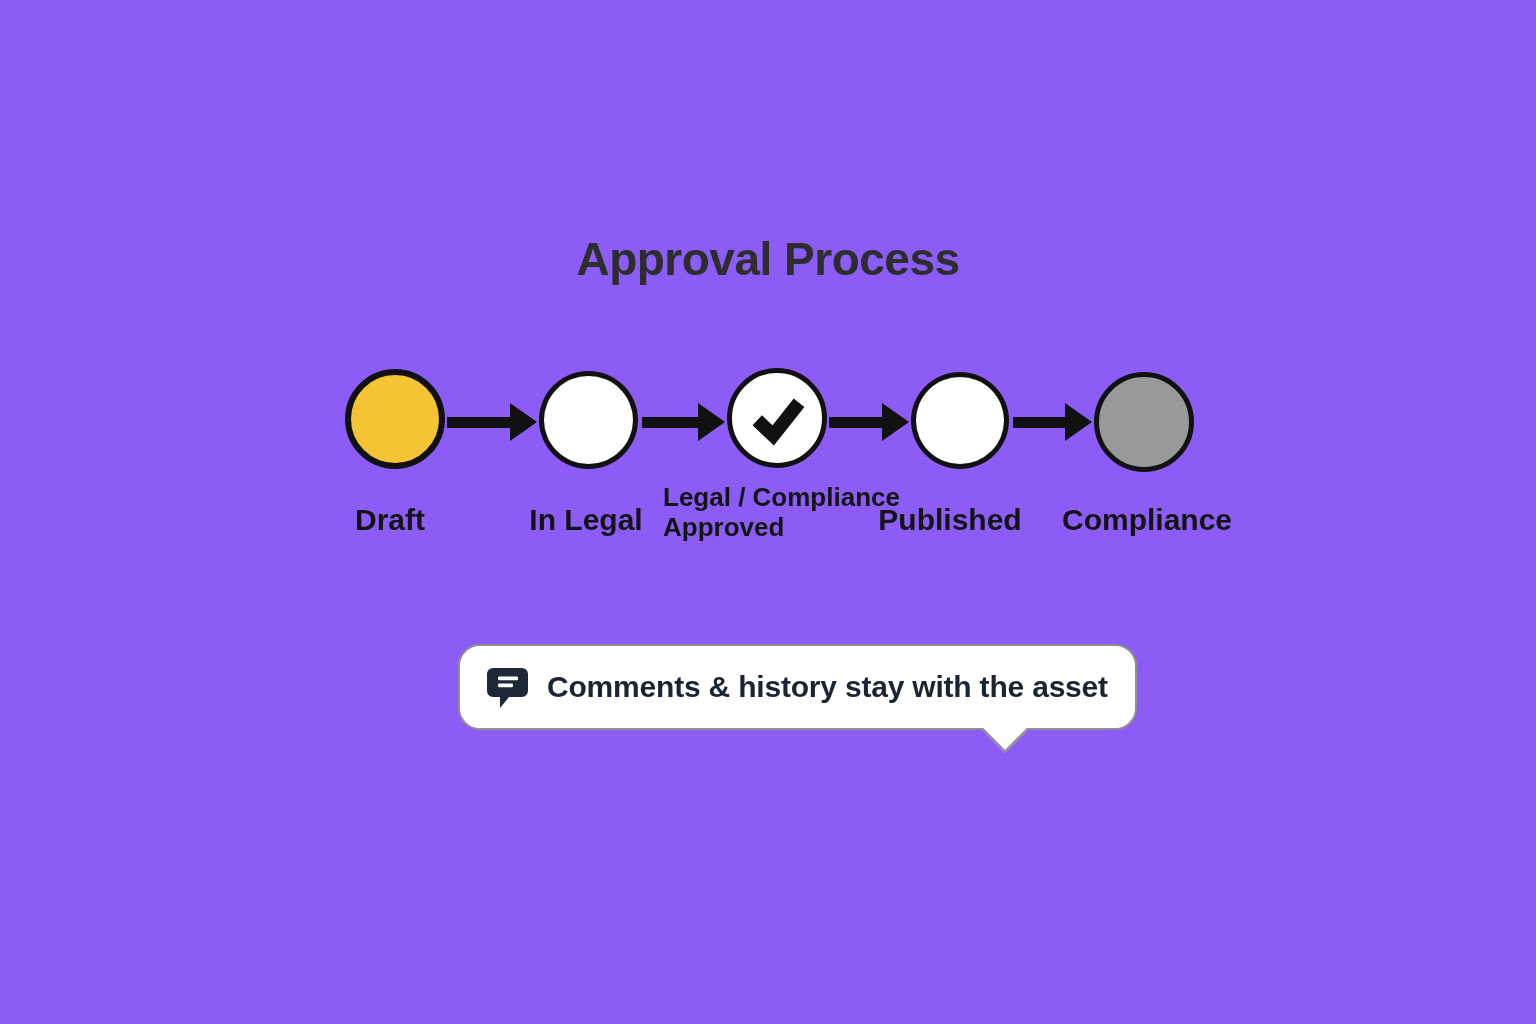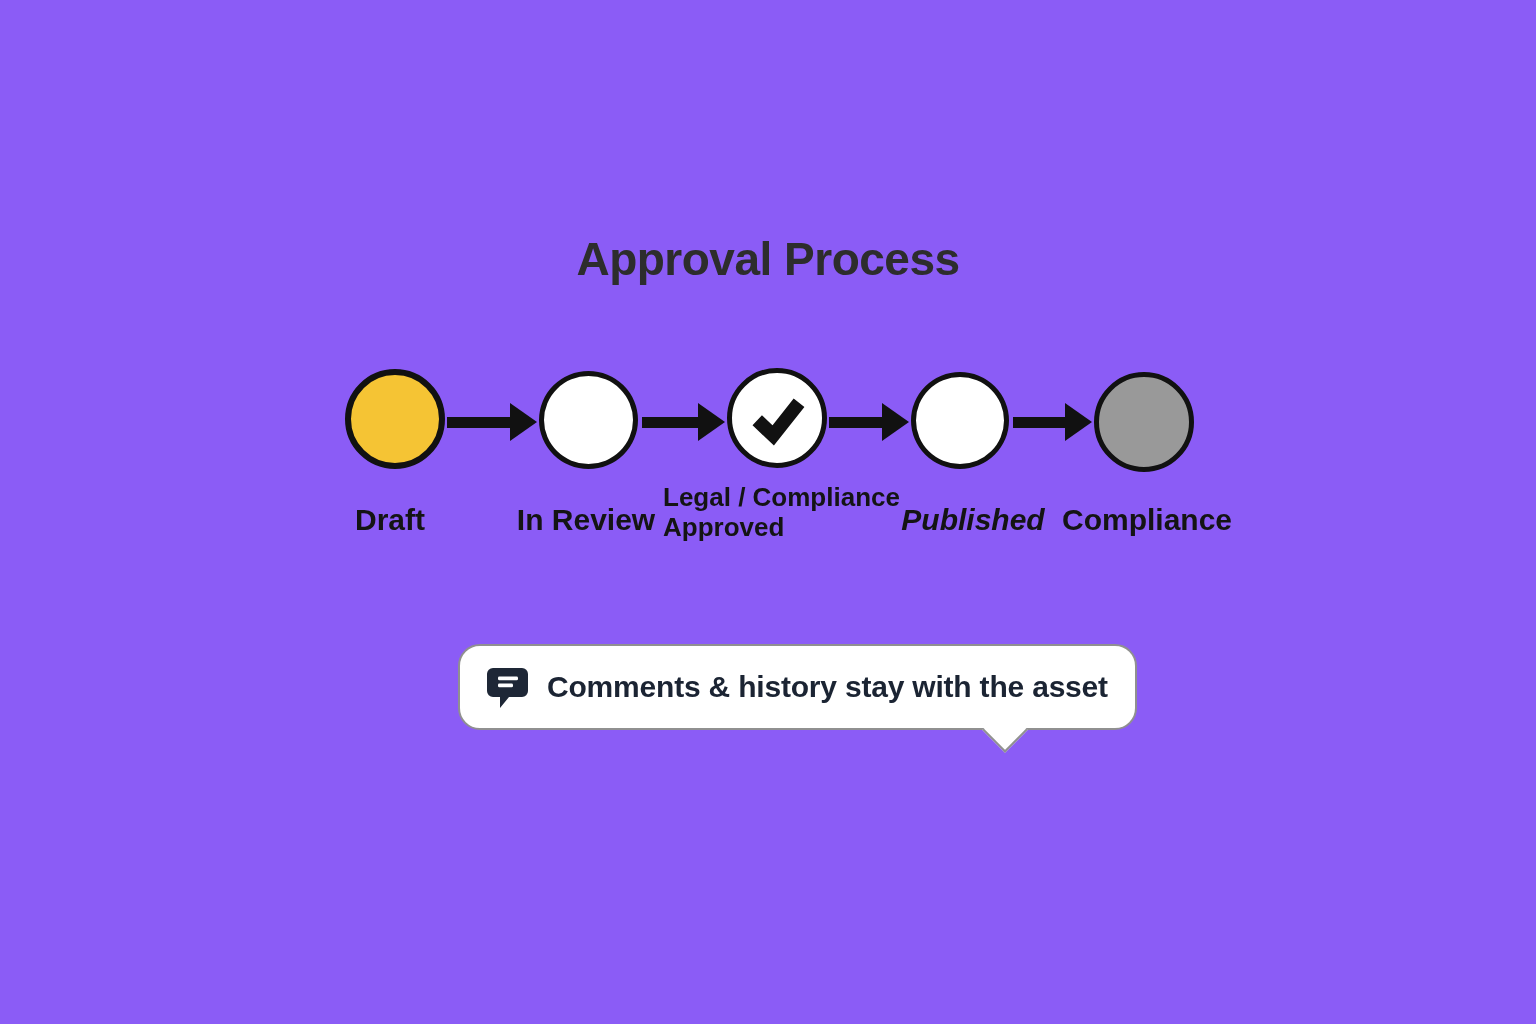--- a/index.html
+++ b/index.html
@@ -83,21 +83,21 @@
   .stage-label.l1 { left: 390px; }
   .stage-label.l2 { left: 586px; }
   .stage-label.l3 {
     left: 782px;
     top: 483px;
     width: 238px;
     font-size: 26px;
     line-height: 1.15;
     white-space: normal;
   }
-  .stage-label.l4 { left: 973px; font-style: italic; }
+  .stage-label.l4 { left: 950px; }
   .stage-label.l5 { left: 1147px; }
 
   
   .callout {
     position: absolute;
     left: 458px;
     top: 644px;
     width: 679px;
     height: 86px;
     box-sizing: border-box;
@@ -159,21 +159,21 @@
   <div class="arrow a3">
     <div class="shaft"></div>
     <div class="head"></div>
   </div>
   <div class="arrow a4">
     <div class="shaft"></div>
     <div class="head"></div>
   </div>
 
   <div class="stage-label l1">Draft</div>
-  <div class="stage-label l2">In Review</div>
+  <div class="stage-label l2">In Legal</div>
   <div class="stage-label l3">Legal / Compliance Approved</div>
   <div class="stage-label l4">Published</div>
   <div class="stage-label l5">Compliance</div>
 
   <div class="callout">
     <svg class="comment-icon-svg" viewBox="0 0 47 47">
       <path d="M9 4 h29 a6 6 0 0 1 6 6 v17 a6 6 0 0 1 -6 6 H25 l-9 11 v-11 h-7 a6 6 0 0 1 -6 -6 V10 a6 6 0 0 1 6 -6 z" fill="#1e2736"></path>
       <rect x="14" y="12.5" width="20" height="3.8" rx="1.4" fill="#ffffff"></rect>
       <rect x="14" y="19.5" width="15" height="3.8" rx="1.4" fill="#ffffff"></rect>
     </svg>

